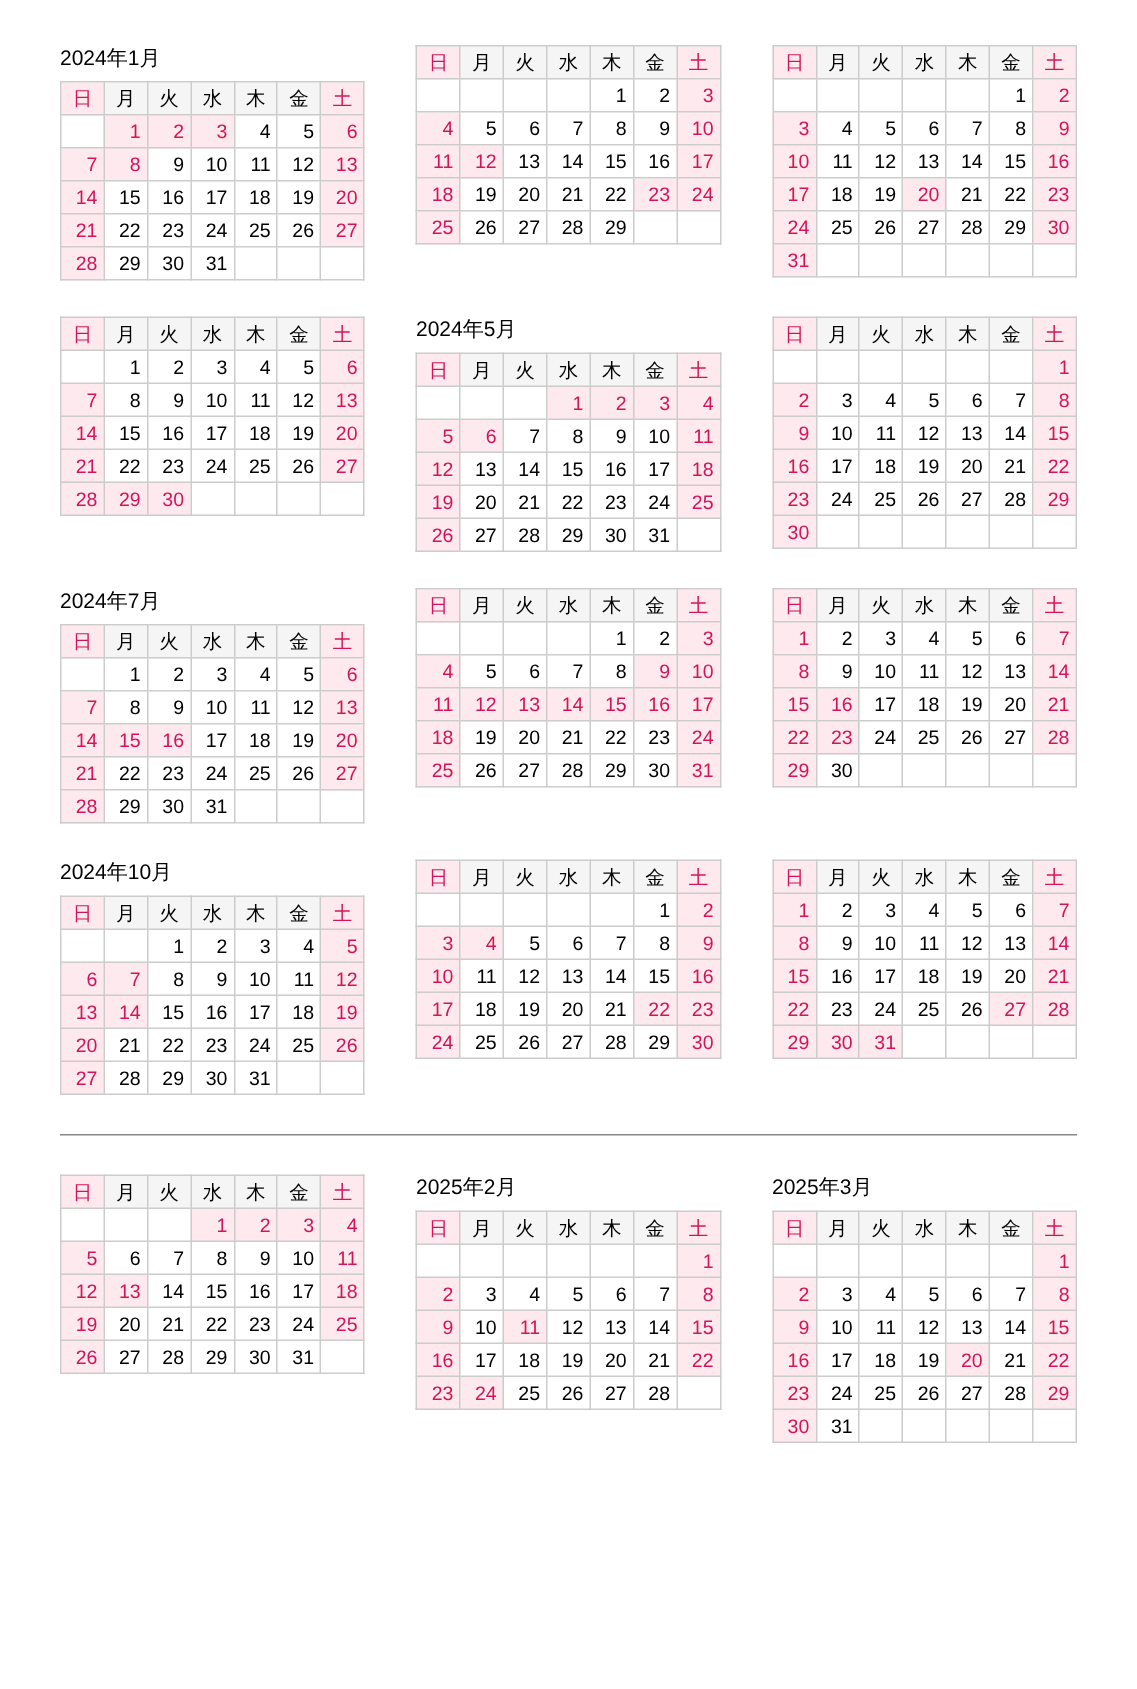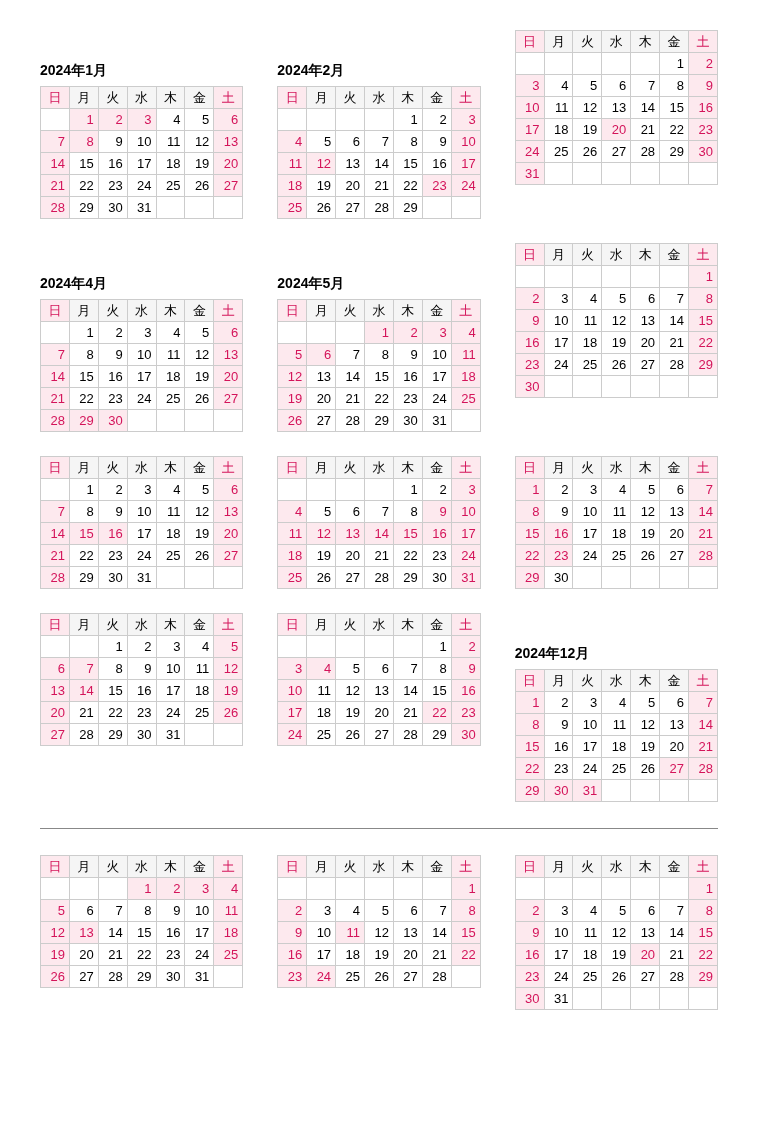--- a/index.html
+++ b/index.html
@@ -1,18 +1,18 @@
 <!DOCTYPE html>
 <html><head>
 <meta charset="utf-8">
 <style>
 * { margin:0; padding:0; box-sizing:border-box; }
 body { font-family:"Hiragino Kaku Gothic Pro","Meiryo",sans-serif; background:#fff; padding:30px 40px; width:758px; }
 .grid { display:grid; grid-template-columns:repeat(3,1fr); gap:24px 34px; }
-.month-title { font-size:14px; font-weight:bold; margin-bottom:6px; color:#000;margin-top:32px; }
+.month-title { font-size:14px; font-weight:normal; margin-bottom:6px; color:#000; }
 table { border-collapse:collapse; width:100%; table-layout:fixed; }
 th,td { border:1px solid #ccc; text-align:right; font-size:13px; height:22px; padding:0 4px; font-weight:normal; }
 th { background:#f5f5f5; text-align:center; }
 th.sun, th.sat { color:#d4145a; background:#fde9ee; }
 td.hol { color:#d4145a; background:#fde9ee; }
 hr.year-sep { grid-column:1/-1; border:none; border-top:1px solid #888; margin:2px 0; }
 </style>
 </head>
 <body>
 
@@ -74,21 +74,20 @@
             <td>30</td>
             <td>31</td>
             <td></td>
             <td></td>
             <td></td>
           </tr>
         </tbody>
       </table>
     </div>
     <div>
-      <div class="month-title">2024年2月</div>
       <table>
         <thead>
           <tr>
             <th class="sun">日</th>
             <th>月</th>
             <th>火</th>
             <th>水</th>
             <th>木</th>
             <th>金</th>
             <th class="sat">土</th>
@@ -208,21 +207,20 @@
             <td></td>
             <td></td>
             <td></td>
             <td></td>
             <td></td>
           </tr>
         </tbody>
       </table>
     </div>
     <div>
-      <div class="month-title">2024年4月</div>
       <table>
         <thead>
           <tr>
             <th class="sun">日</th>
             <th>月</th>
             <th>火</th>
             <th>水</th>
             <th>木</th>
             <th>金</th>
             <th class="sat">土</th>
@@ -405,20 +403,21 @@
             <td></td>
             <td></td>
             <td></td>
             <td></td>
             <td></td>
           </tr>
         </tbody>
       </table>
     </div>
     <div>
+      <div class="month-title">2024年7月</div>
       <table>
         <thead>
           <tr>
             <th class="sun">日</th>
             <th>月</th>
             <th>火</th>
             <th>水</th>
             <th>木</th>
             <th>金</th>
             <th class="sat">土</th>
@@ -591,20 +590,21 @@
             <td></td>
             <td></td>
             <td></td>
             <td></td>
             <td></td>
           </tr>
         </tbody>
       </table>
     </div>
     <div>
+      <div class="month-title">2024年10月</div>
       <table>
         <thead>
           <tr>
             <th class="sun">日</th>
             <th>月</th>
             <th>火</th>
             <th>水</th>
             <th>木</th>
             <th>金</th>
             <th class="sat">土</th>
@@ -715,21 +715,20 @@
             <td>26</td>
             <td>27</td>
             <td>28</td>
             <td>29</td>
             <td class="hol">30</td>
           </tr>
         </tbody>
       </table>
     </div>
     <div>
-      <div class="month-title">2024年12月</div>
       <table>
         <thead>
           <tr>
             <th class="sun">日</th>
             <th>月</th>
             <th>火</th>
             <th>水</th>
             <th>木</th>
             <th>金</th>
             <th class="sat">土</th>
@@ -841,20 +840,21 @@
             <td>28</td>
             <td>29</td>
             <td>30</td>
             <td>31</td>
             <td></td>
           </tr>
         </tbody>
       </table>
     </div>
     <div>
+      <div class="month-title">2025年2月</div>
       <table>
         <thead>
           <tr>
             <th class="sun">日</th>
             <th>月</th>
             <th>火</th>
             <th>水</th>
             <th>木</th>
             <th>金</th>
             <th class="sat">土</th>
@@ -903,20 +903,21 @@
             <td>25</td>
             <td>26</td>
             <td>27</td>
             <td>28</td>
             <td></td>
           </tr>
         </tbody>
       </table>
     </div>
     <div>
+      <div class="month-title">2025年3月</div>
       <table>
         <thead>
           <tr>
             <th class="sun">日</th>
             <th>月</th>
             <th>火</th>
             <th>水</th>
             <th>木</th>
             <th>金</th>
             <th class="sat">土</th>

